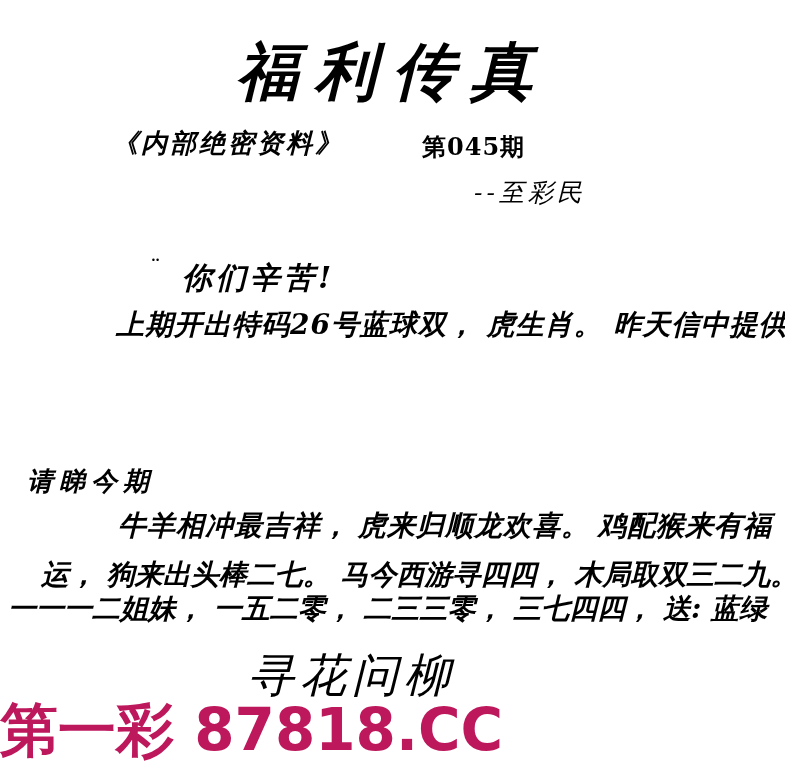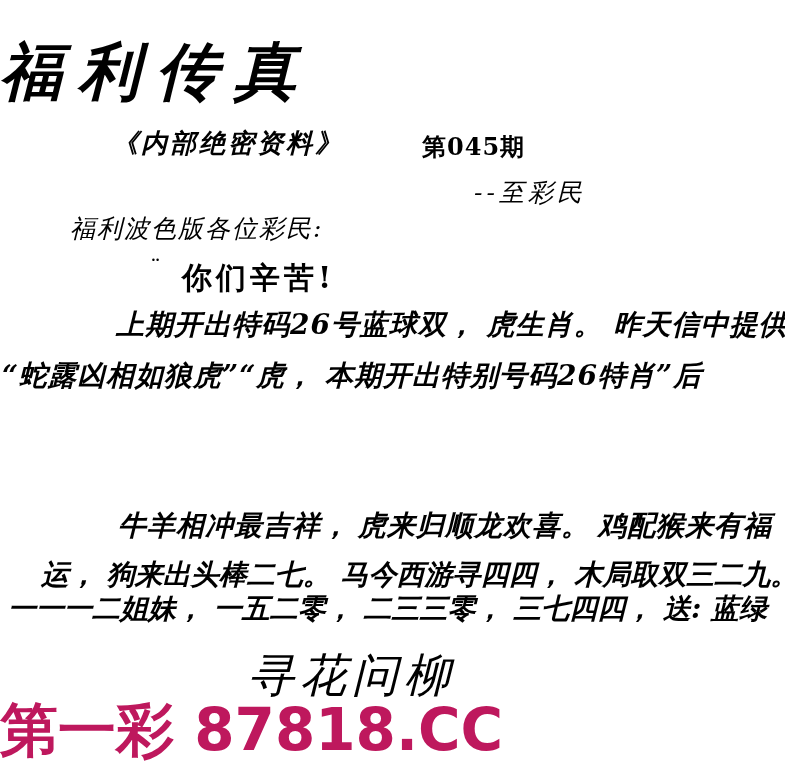--- a/index.html
+++ b/index.html
@@ -10,21 +10,21 @@
     height: 772px;
     background: #ffffff;
     overflow: hidden;
     font-family: "DejaVu Serif", "Liberation Serif", serif;
     color: #000000;
   }
   .abs { position: absolute; white-space: nowrap; }
 
   .title {
     left: 0; right: 0; top: 30px;
-    text-align: left;
+    text-align: center;
     font-size: 62px;
     font-weight: bold;
     font-style: italic;
     letter-spacing: 16px;
   }
   .header-source {
     left: 112px; top: 126px;
     font-size: 26px;
     font-style: italic;
     font-weight: bold;
@@ -52,20 +52,21 @@
   }
   .greeting-dots {
     left: 150px; top: 256px;
     font-size: 22px;
     letter-spacing: 4px;
   }
   .greeting {
     left: 182px; top: 258px;
     font-size: 30px;
     font-weight: bold;
+    font-style: italic;
     letter-spacing: 4px;
   }
   .body-line {
     font-size: 28px;
     font-weight: bold;
     font-style: italic;
     letter-spacing: 1px;
   }
   .p1-l1 { left: 116px; top: 306px; }
   .p1-l2 { left: 2px;  top: 357px; }
@@ -98,31 +99,30 @@
 <div class="page">
 
   <div class="abs title">福利传真</div>
 
   <div class="abs header-source">《内部绝密资料》</div>
 
   <div class="abs header-issue">第045期</div>
 
   <div class="abs dedication">--至彩民</div>
 
-  <div class="abs salutation">福利波色版各位彩民:</div>
 
   <div class="abs greeting-dots">¨</div>
 
   <div class="abs greeting">你们辛苦!</div>
 
   <div class="abs body-line p1-l1">上期开出特码26号蓝球双， 虎生肖。 昨天信中提供</div>
 
-  <div class="abs body-line p1-l2">“蛇露凶相如狼虎”“虎， 本期开出特别号码26特肖”后</div>
 
 
+  <div class="abs prompt-line">请睇今期</div>
 
   <div class="abs body-line p2-l1">牛羊相冲最吉祥， 虎来归顺龙欢喜。 鸡配猴来有福</div>
 
   <div class="abs body-line p2-l2">运， 狗来出头棒二七。 马今西游寻四四， 木局取双三二九。</div>
 
   <div class="abs body-line numbers-line">一一一二姐妹， 一五二零， 二三三零， 三七四四， 送: 蓝绿</div>
 
   <div class="abs footer-calligraphy">寻花问柳</div>
 
   <div class="abs watermark" style="color: #be185d;">第一彩 87818.CC</div>

